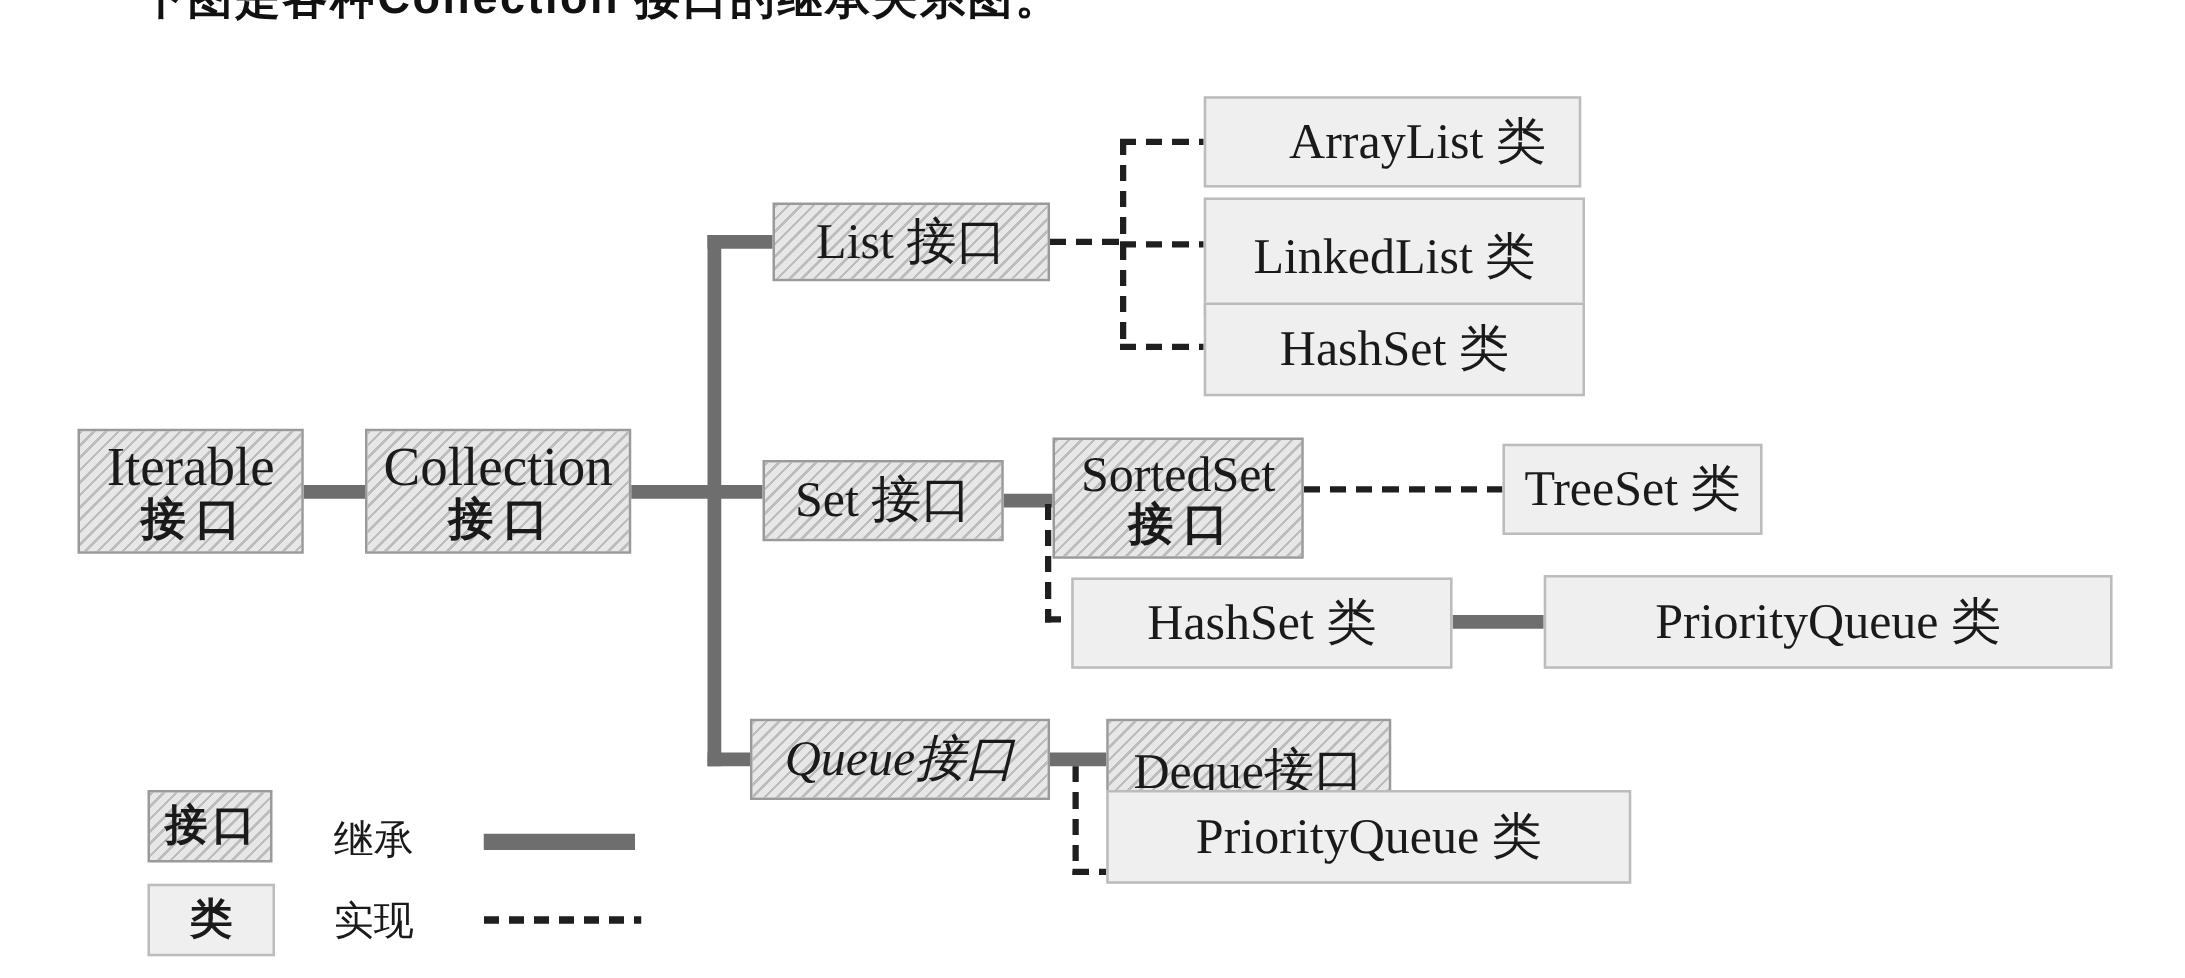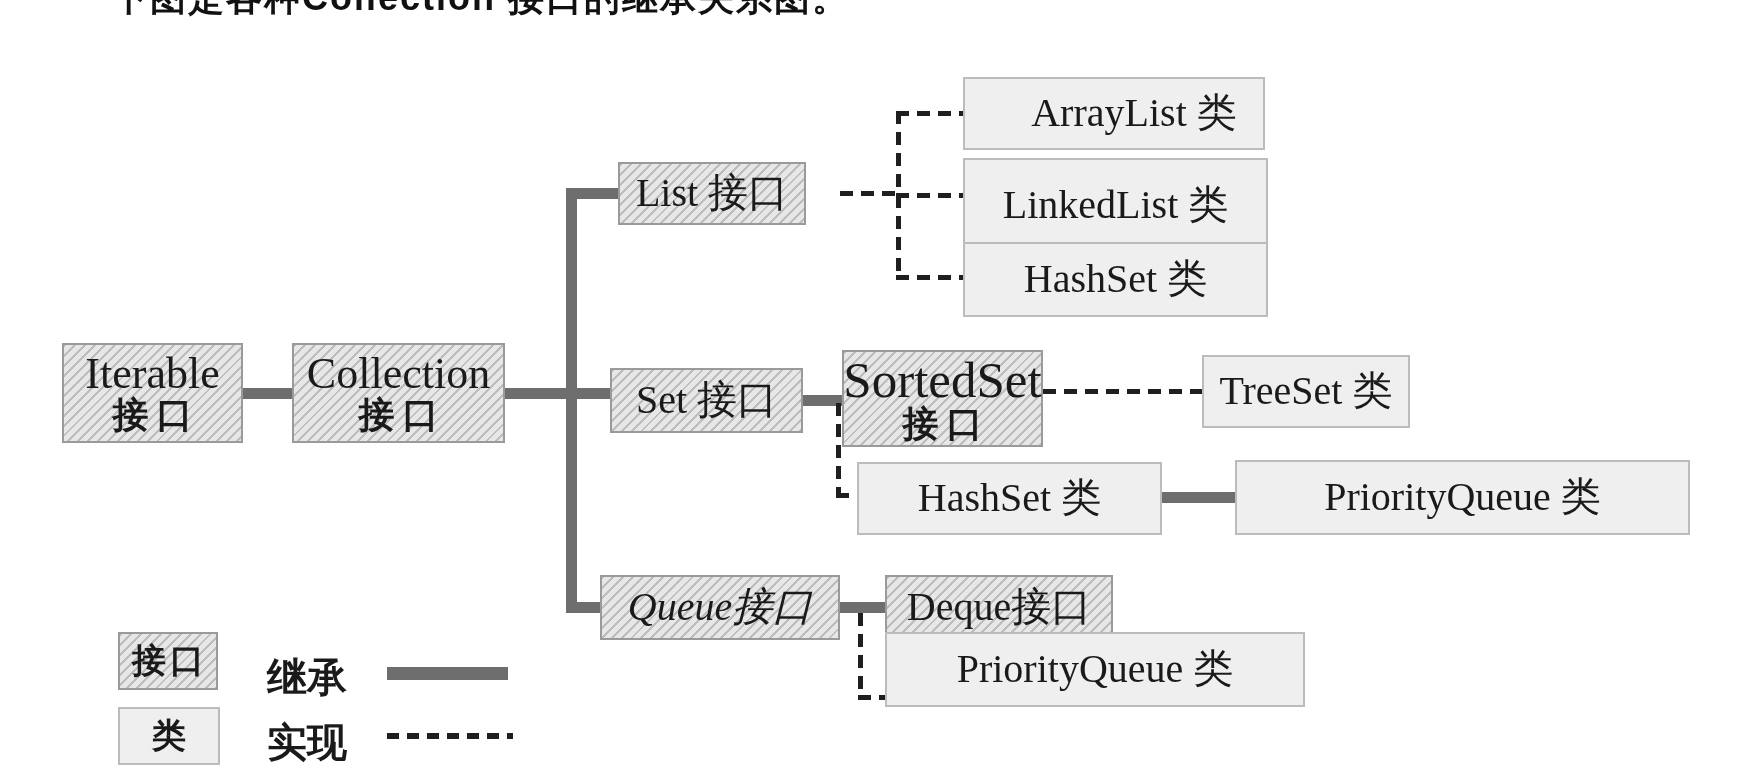--- a/index.html
+++ b/index.html
@@ -29,21 +29,21 @@
   }
   .lbl     { font-size:40px; }
   .lbl-en  { font-size:44px; }
   .lbl-cn  { font-size:36px; font-weight:700; letter-spacing:8px; text-indent:8px; }
   .solid-h { position:absolute; height:11px; background:#6e6e6e; }
   .solid-v { position:absolute; width:11px;  background:#6e6e6e; }
   .dash-h  { position:absolute; height:5px;
              background:repeating-linear-gradient(90deg,#1f1f1f 0 13px,transparent 13px 21px); }
   .dash-v  { position:absolute; width:5px;
              background:repeating-linear-gradient(180deg,#1f1f1f 0 13px,transparent 13px 21px); }
-  .legend-label { position:absolute; font-size:40px; font-weight:700; white-space:nowrap; }
+  .legend-label { position:absolute; font-size:32px; font-weight:400; white-space:nowrap; }
   .legend-dash  { position:absolute; height:6px;
              background:repeating-linear-gradient(90deg,#1f1f1f 0 12px,transparent 12px 20px); }
 </style>
 </head>
 <body>
 
 <div id="stage">
 
   <div class="clipped-caption">下图是各种Collection 接口的继承关系图。</div>
 
@@ -70,62 +70,62 @@
   <div class="node iface" style="left:62px; top:343px; width:181px; height:100px;">
     <span class="lbl-en">Iterable</span>
     <span class="lbl-cn">接口</span>
   </div>
 
   <div class="node iface" style="left:292px; top:343px; width:213px; height:100px;">
     <span class="lbl-en">Collection</span>
     <span class="lbl-cn">接口</span>
   </div>
 
-  <div class="node iface" style="left:618px; top:162px; width:188px; height:63px;">
+  <div class="node iface" style="left:618px; top:162px; width:222px; height:63px;">
     <span class="lbl">List 接口</span>
   </div>
 
   <div class="node cls" style="left:963px; top:77px; width:302px; height:73px;padding-left:40px;">
     <span class="lbl">ArrayList 类</span>
   </div>
 
   <div class="node cls" style="left:963px; top:158px; width:305px; height:95px;">
     <span class="lbl">LinkedList 类</span>
   </div>
 
   <div class="node cls" style="left:963px; top:242px; width:305px; height:75px;">
     <span class="lbl">HashSet 类</span>
   </div>
 
   <div class="node iface" style="left:610px; top:368px; width:193px; height:65px;">
     <span class="lbl">Set 接口</span>
   </div>
 
   <div class="node iface" style="left:842px; top:350px; width:201px; height:97px;">
-    <span class="lbl-en" style="font-size:51px;">SortedSet</span>
+    <span class="lbl-en" style="font-size:40px;">SortedSet</span>
     <span class="lbl-cn">接口</span>
   </div>
 
   <div class="node cls" style="left:1202px; top:355px; width:208px; height:73px;">
     <span class="lbl">TreeSet 类</span>
   </div>
 
   <div class="node cls" style="left:857px; top:462px; width:305px; height:73px;">
     <span class="lbl">HashSet 类</span>
   </div>
 
   <div class="node cls" style="left:1235px; top:460px; width:455px; height:75px;">
     <span class="lbl">PriorityQueue 类</span>
   </div>
 
   <div class="node iface" style="left:600px; top:575px; width:240px; height:65px;font-style:italic;">
     <span class="lbl">Queue接口</span>
   </div>
 
-  <div class="node iface" style="left:885px; top:575px; width:228px; height:65px;">
+  <div class="node iface" style="left:885px; top:575px; width:228px; height:65px;justify-content:flex-end;">
     <span class="lbl">Deque接口</span>
   </div>
 
   <div class="node cls" style="left:885px; top:632px; width:420px; height:75px;">
     <span class="lbl">PriorityQueue 类</span>
   </div>
 
   <div class="node iface" style="left:118px; top:632px; width:100px; height:58px;">
     <span class="lbl-cn" style="font-size:34px; letter-spacing:4px; text-indent:4px;">接口</span>
   </div>

